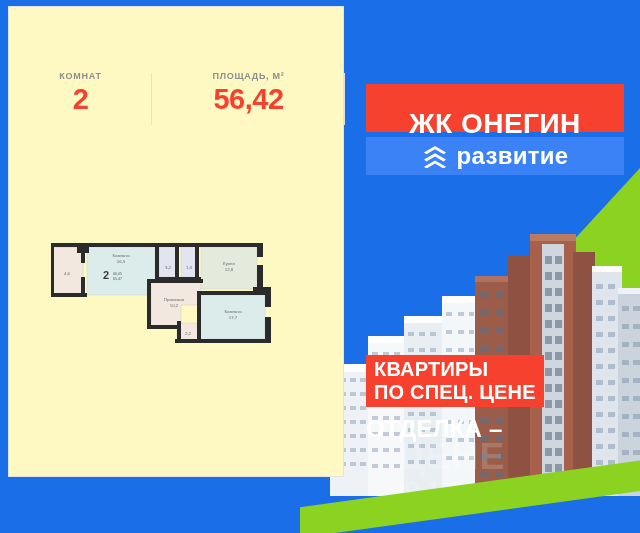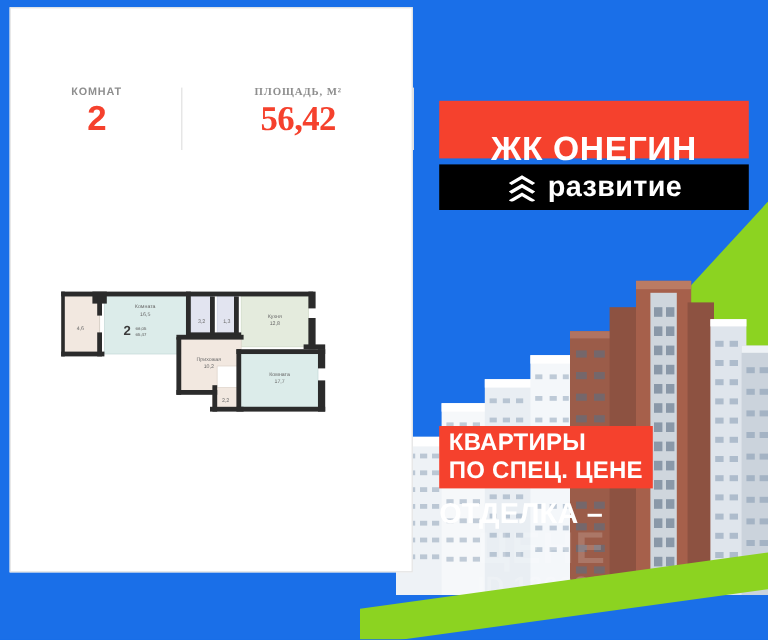--- a/index.html
+++ b/index.html
@@ -39,21 +39,21 @@
 
   
   .logo-wrap{position:absolute;left:366px;top:84px;width:258px;}
   .logo-red{
     background:#f5412d;height:48px;display:flex;align-items:center;justify-content:center;
   }
   .logo-red span{
     color:#fff;font-size:28px;font-weight:700;letter-spacing:.5px;margin-top:32px;
   }
   .logo-blue{
-    background:#000000;height:38px;margin-top:5px;
+    background:#3b82f6;height:38px;margin-top:5px;
     display:flex;align-items:center;justify-content:center;gap:9px;
   }
   .logo-blue .txt{color:#fff;font-size:24px;font-weight:700;letter-spacing:.3px;}
   .chev{width:26px;height:24px;display:block;}
 
   
   .promo-text{position:absolute;left:366px;top:355px;width:250px;}
   .promo-red{
     background:#f5412d;display:inline-block;padding:3px 8px 4px 8px;
   }
@@ -61,28 +61,28 @@
     color:#fff;font-size:20px;font-weight:700;line-height:1.13;letter-spacing:.2px;
   }
   .promo-white{margin-top:8px;}
   .promo-white div{
     color:#ffffff;font-size:24px;font-weight:700;line-height:1.14;letter-spacing:.2px;
   }
 
   
   .card{
     position:absolute;left:8px;top:6px;width:336px;height:471px;
-    background:#ffffff;border:1px solid #e3e3e3;box-sizing:border-box;
+    background:#fef9c3;border:1px solid #e3e3e3;box-sizing:border-box;
   }
   .stats{
     position:absolute;left:0;top:64px;width:336px;height:64px;
     display:flex;align-items:flex-start;
   }
   .stat{flex:1;text-align:center;position:relative;}
-  .stat.wide{flex:1.35;font-family:Liberation Serif, serif;}
+  .stat.wide{flex:1.35;}
   .stat .lbl{
     font-size:9px;font-weight:700;color:#8e8e8e;letter-spacing:.7px;
     text-transform:uppercase;
   }
   .stat .val{
     font-size:29px;font-weight:700;color:#f5412d;line-height:1.05;margin-top:3px;
     letter-spacing:-.5px;
   }
   .divider{
     position:absolute;top:2px;right:0;width:1px;height:52px;background:#e0e0e0;

